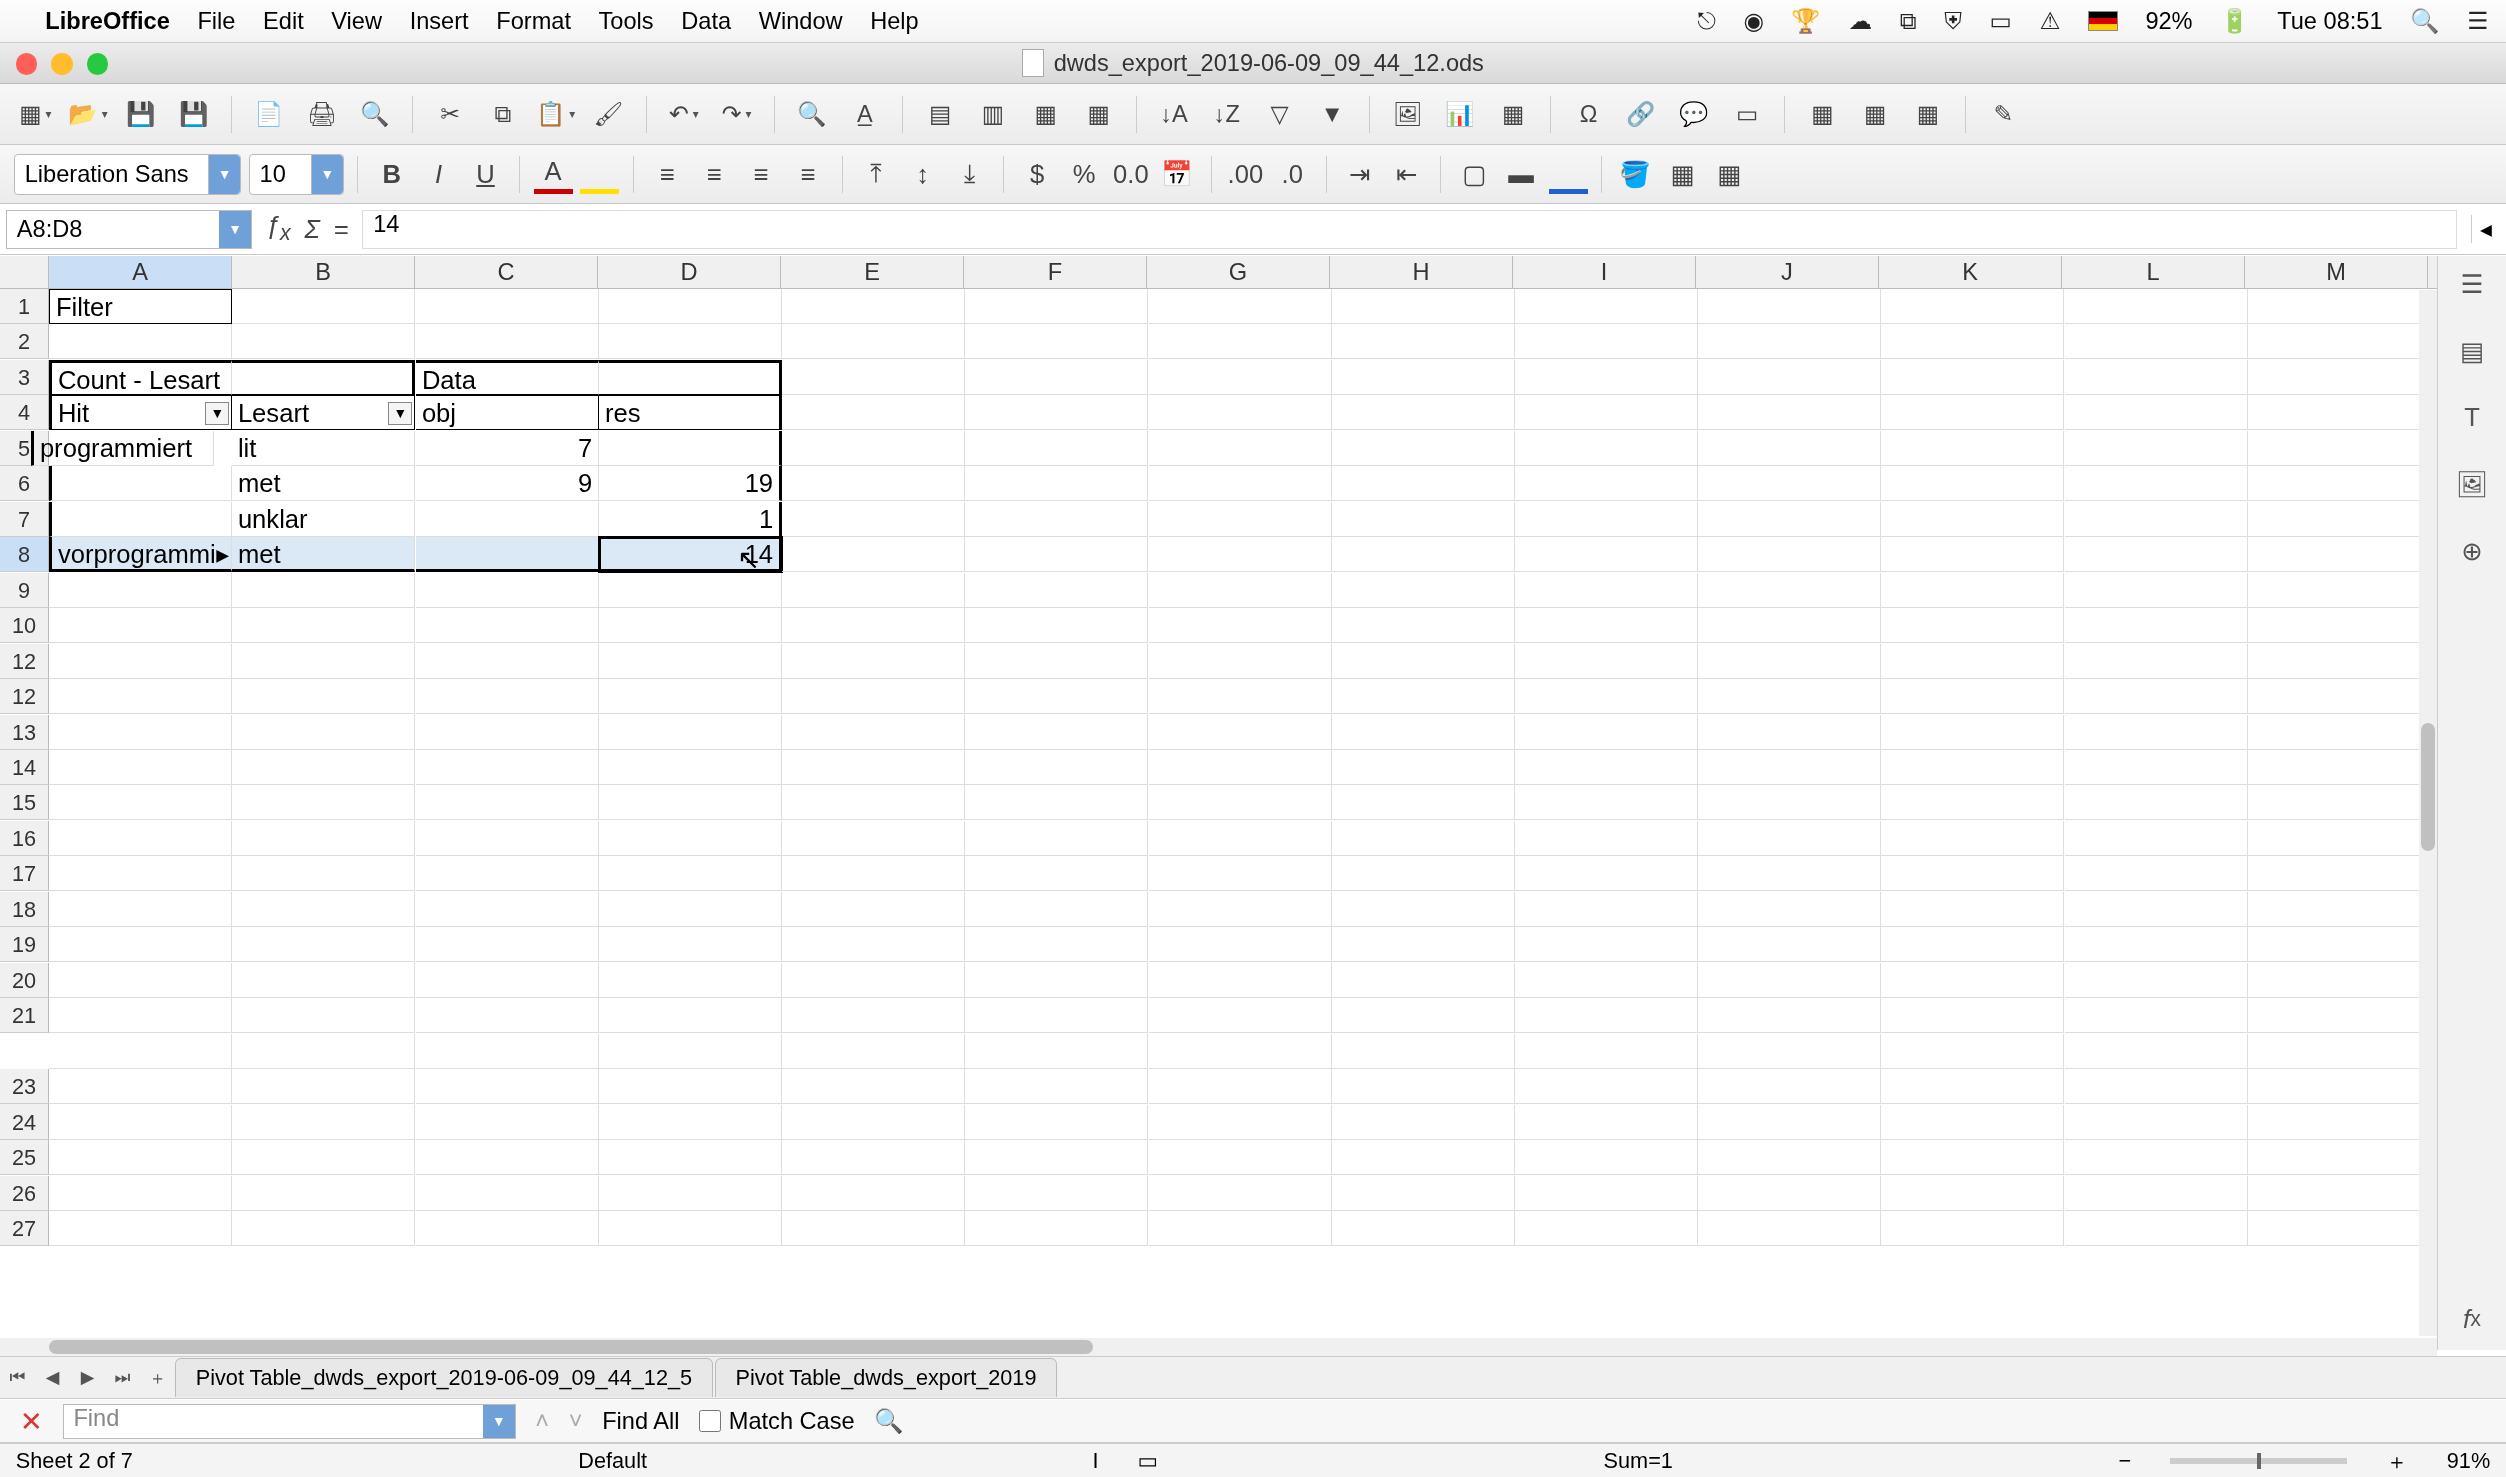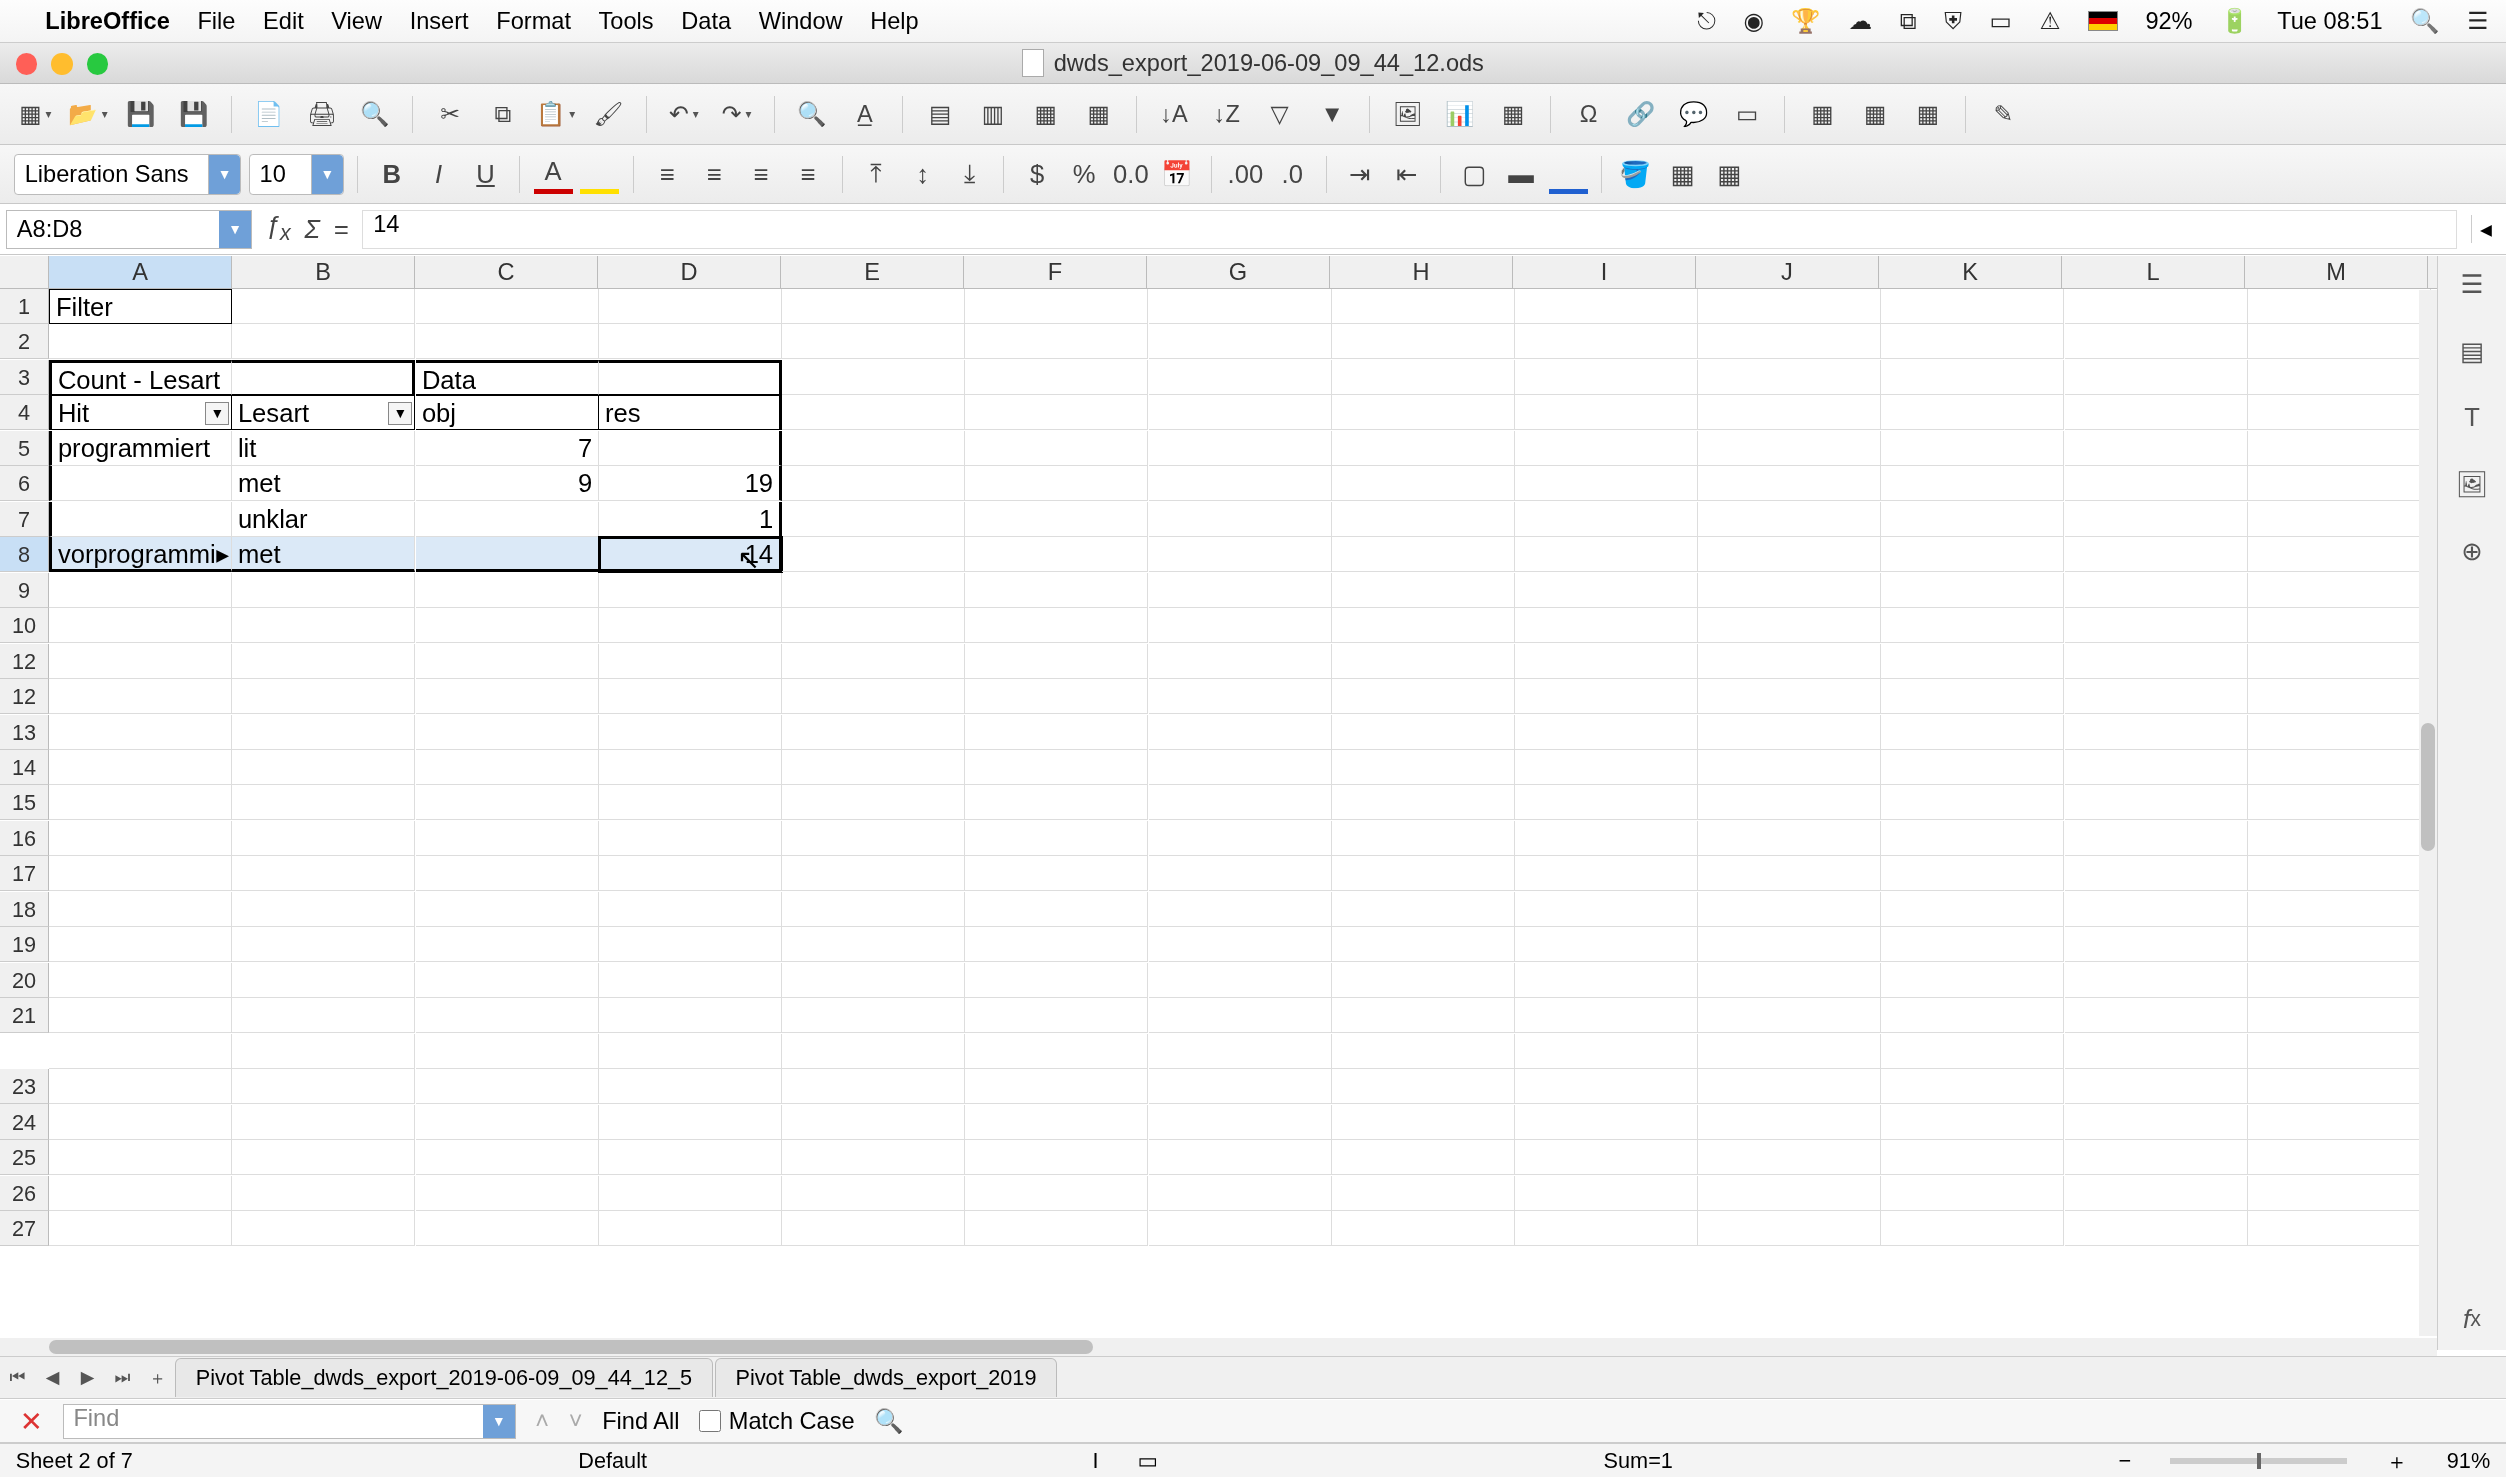--- a/index.html
+++ b/index.html
@@ -307,21 +307,21 @@
       <div class="cell" style="left: 782px; top: 106px; width: 183px;"></div>
       <div class="cell" style="left: 965px; top: 106px; width: 183px;"></div>
       <div class="cell" style="left: 1149px; top: 106px; width: 183px;"></div>
       <div class="cell" style="left: 1332px; top: 106px; width: 183px;"></div>
       <div class="cell" style="left: 1515px; top: 106px; width: 183px;"></div>
       <div class="cell" style="left: 1698px; top: 106px; width: 183px;"></div>
       <div class="cell" style="left: 1881px; top: 106px; width: 183px;"></div>
       <div class="cell" style="left: 2065px; top: 106px; width: 183px;"></div>
       <div class="cell" style="left: 2248px; top: 106px; width: 183px;"></div>
       <div class="rowh" style="top: 142px;">5</div>
-      <div class="cell" style="left: 49px; top: 142px; width: 183px; border-left: 3px solid rgb(0, 0, 0);">programmiert</div>
+      <div class="cell" style="left: 31px; top: 142px; width: 183px; border-left: 3px solid rgb(0, 0, 0);">programmiert</div>
       <div class="cell" style="left: 232px; top: 142px; width: 183px;">lit</div>
       <div class="cell tright" style="left: 416px; top: 142px; width: 183px;">7</div>
       <div class="cell" style="left: 599px; top: 142px; width: 183px; border-right: 3px solid rgb(0, 0, 0);"></div>
       <div class="cell" style="left: 782px; top: 142px; width: 183px;"></div>
       <div class="cell" style="left: 965px; top: 142px; width: 183px;"></div>
       <div class="cell" style="left: 1149px; top: 142px; width: 183px;"></div>
       <div class="cell" style="left: 1332px; top: 142px; width: 183px;"></div>
       <div class="cell" style="left: 1515px; top: 142px; width: 183px;"></div>
       <div class="cell" style="left: 1698px; top: 142px; width: 183px;"></div>
       <div class="cell" style="left: 1881px; top: 142px; width: 183px;"></div>

